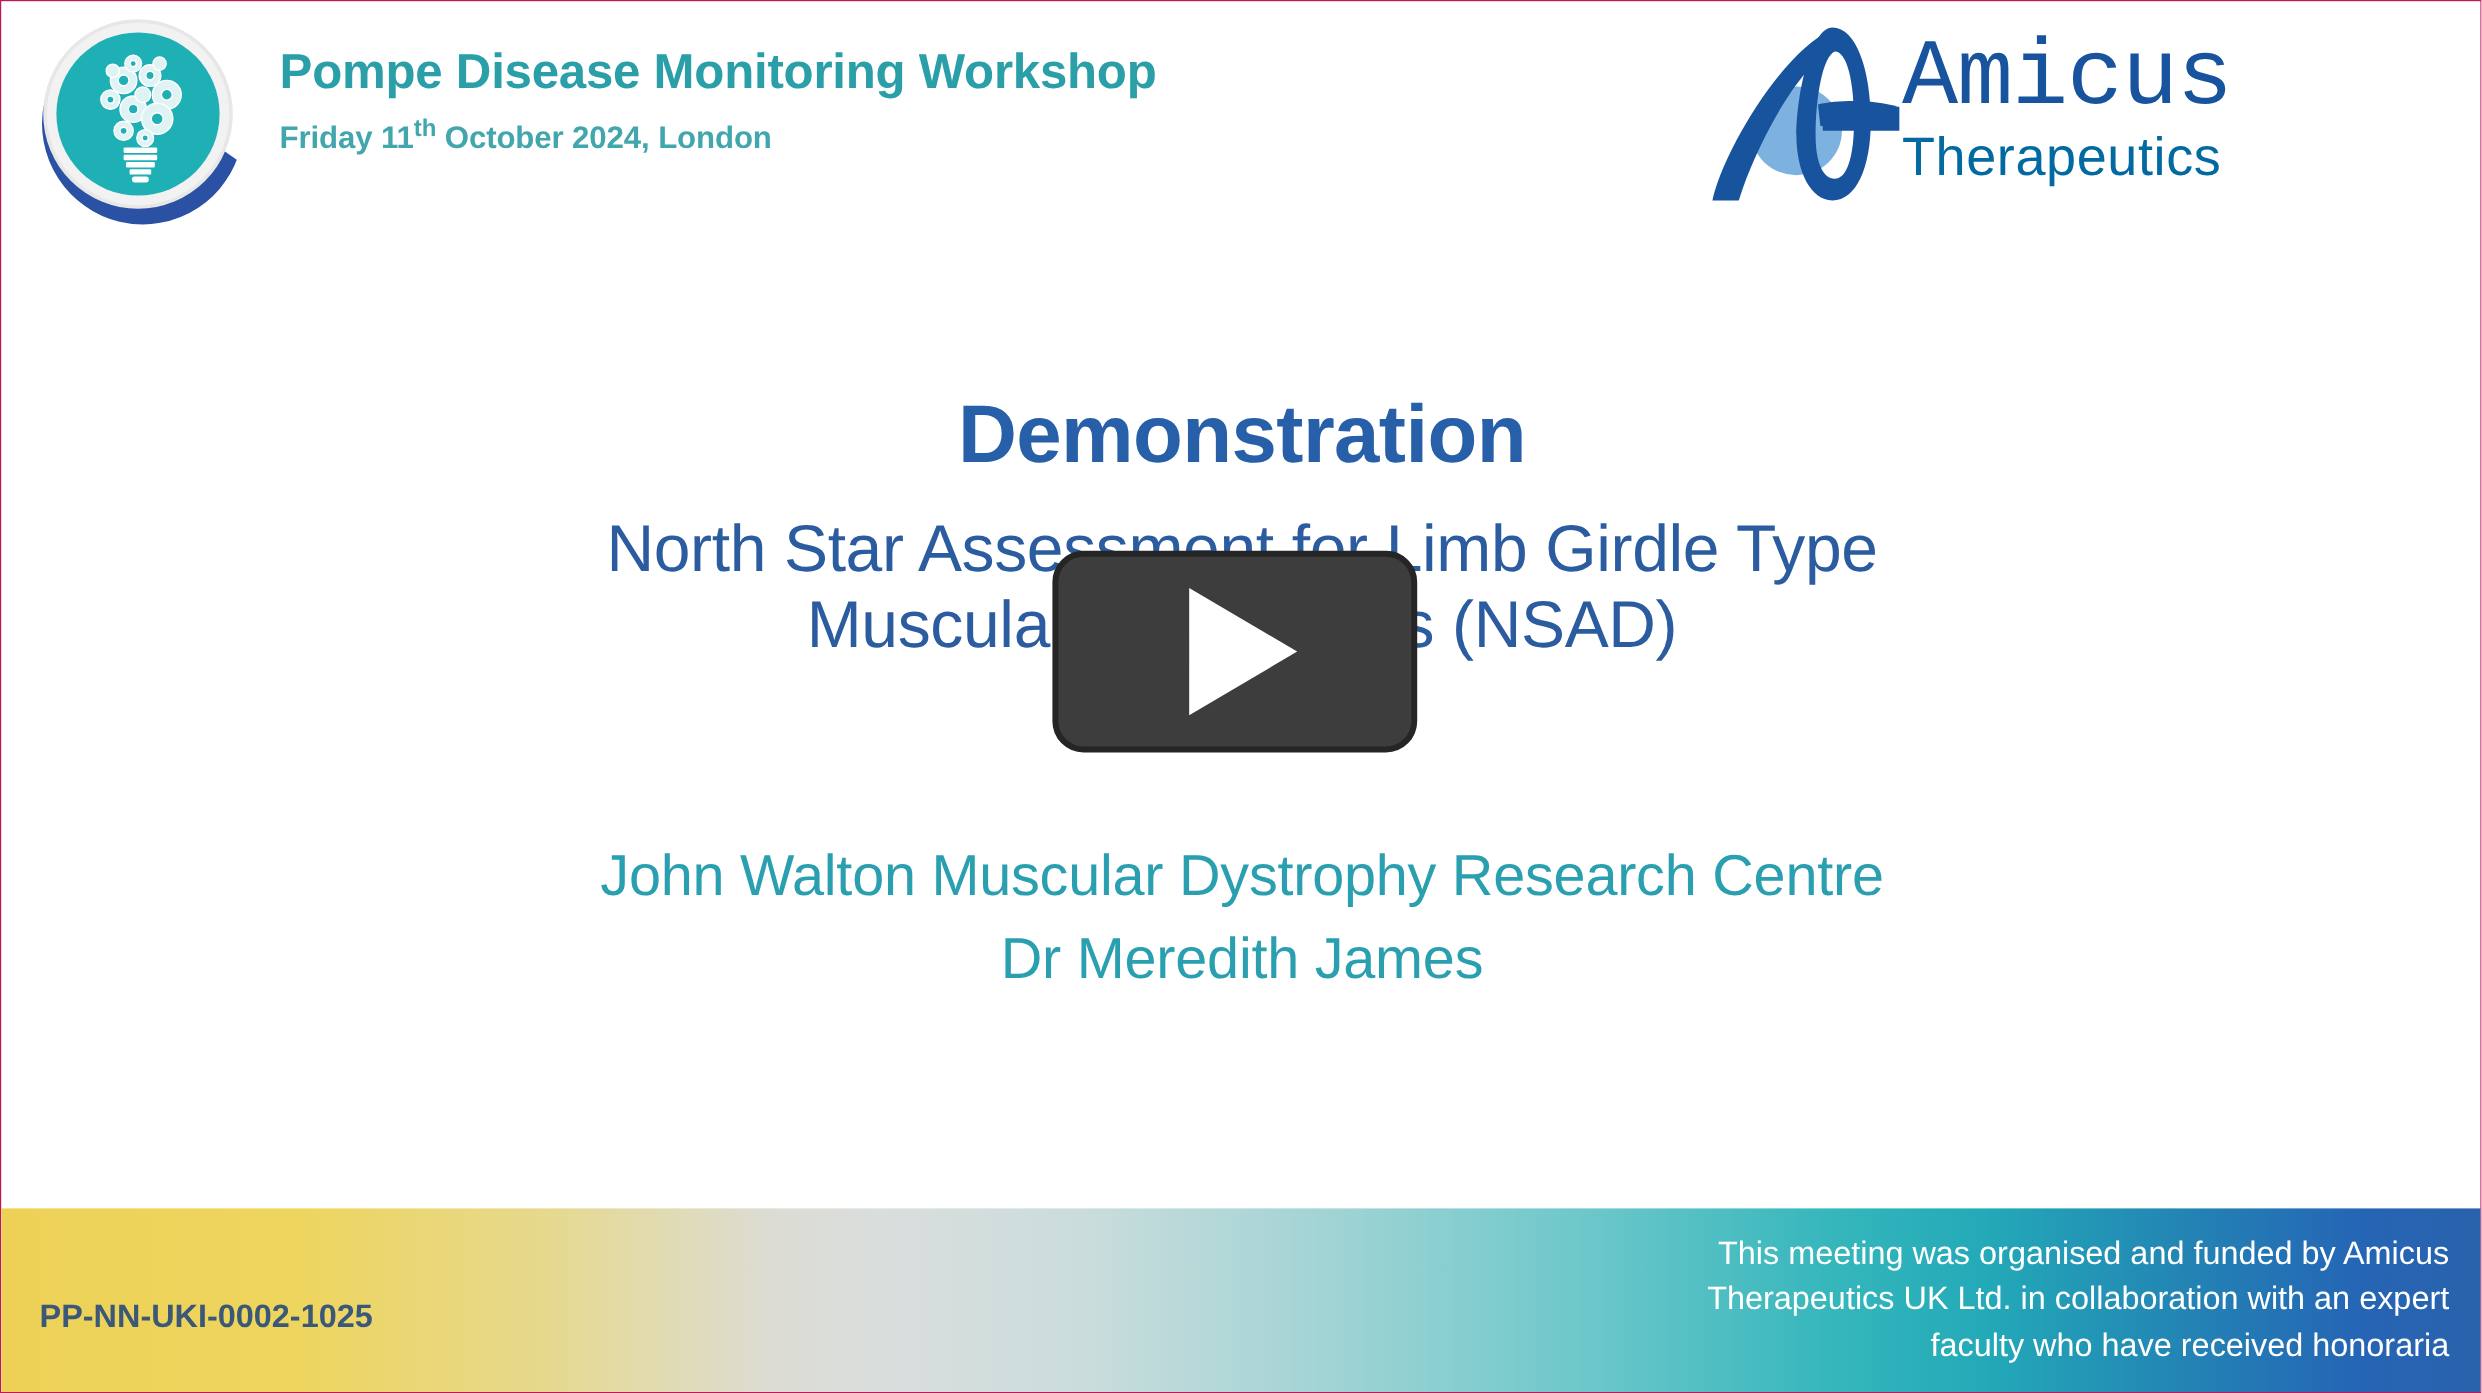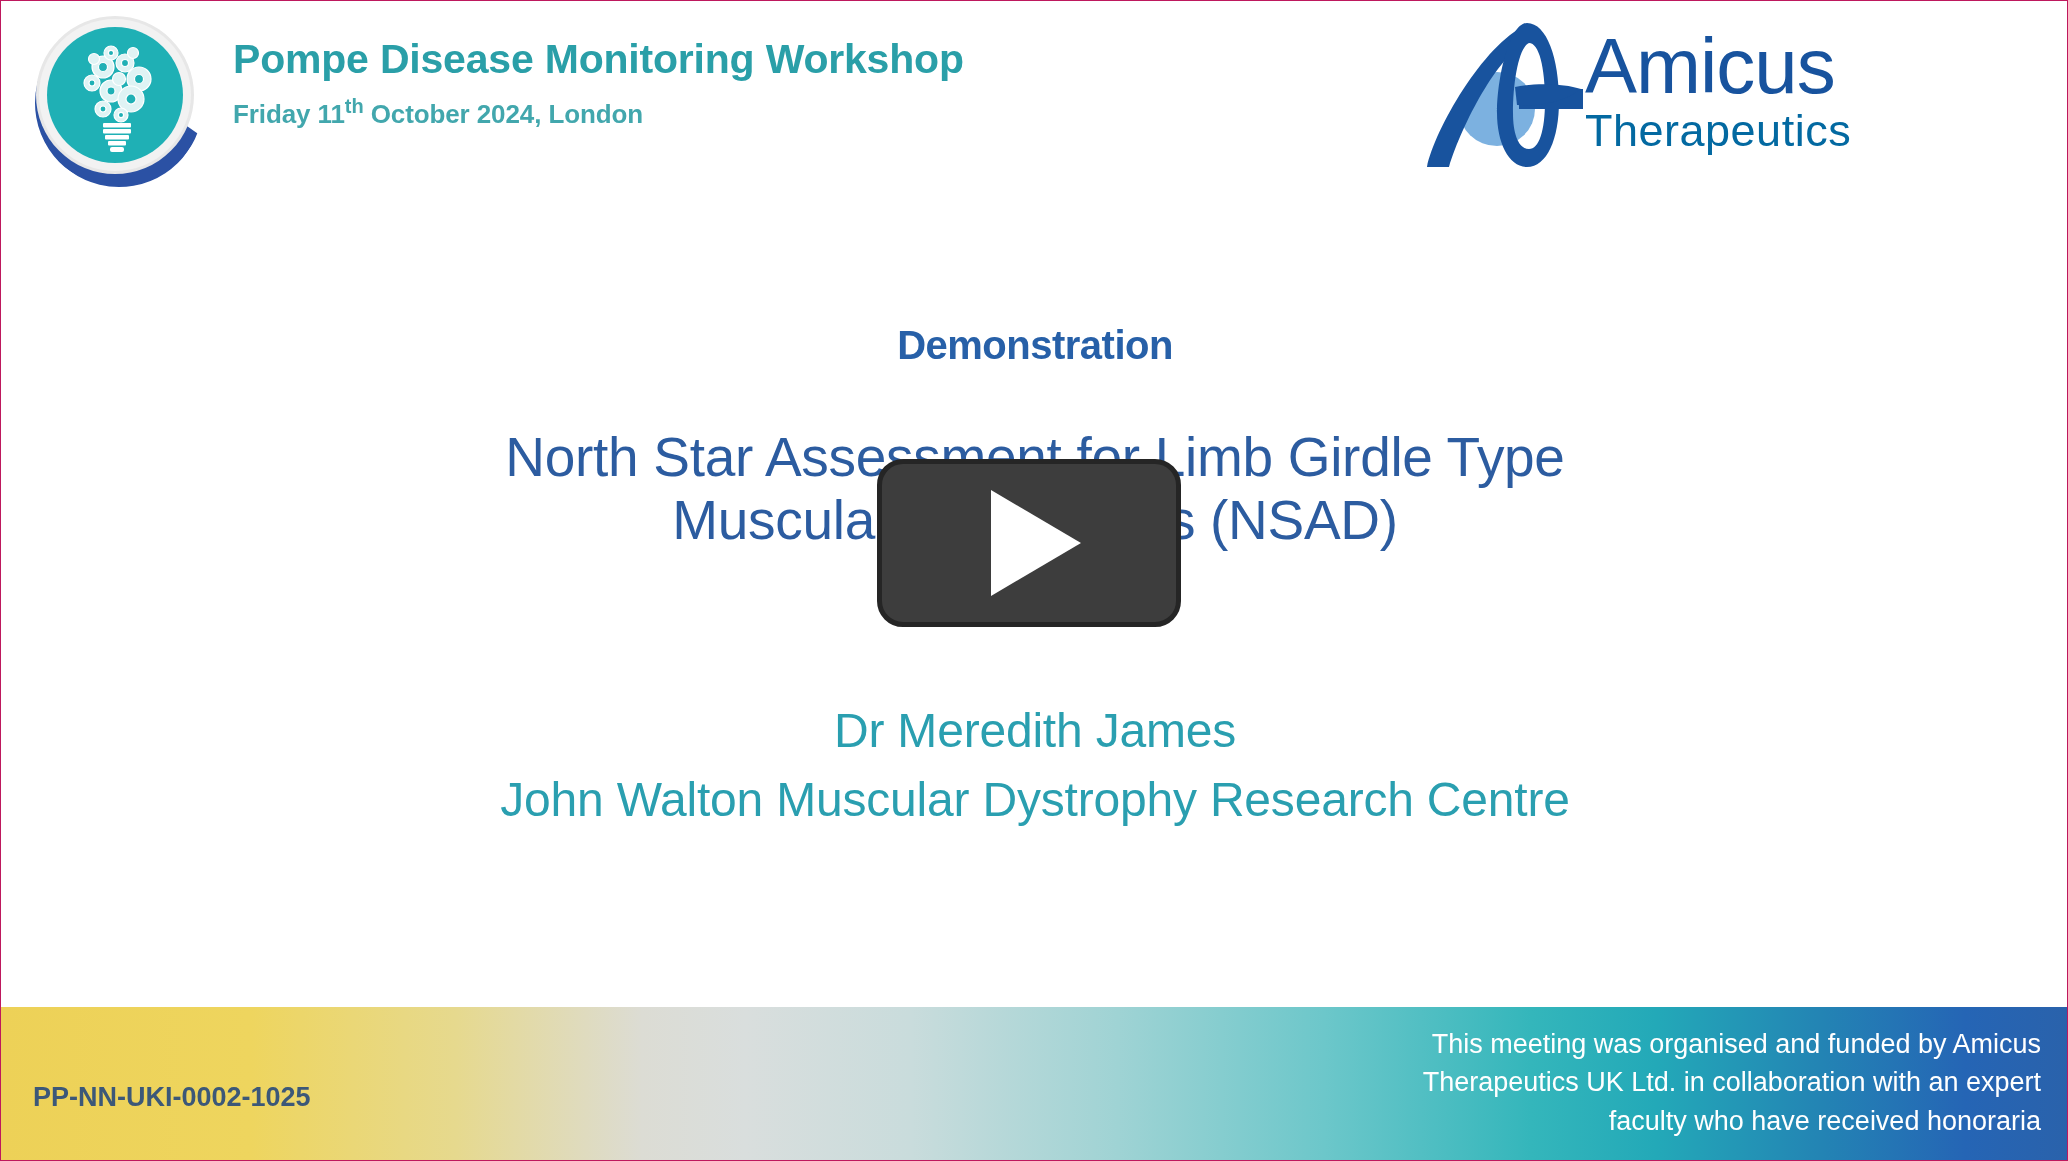--- a/index.html
+++ b/index.html
@@ -119,21 +119,21 @@
     top: 2px;
     width: 160px;
     height: 155px;
   }
   .amicus-words {
     position: absolute;
     left: 162px;
     top: 14px;
   }
   .amicus-name {
-    font-family: Liberation Sans, sans-serif;
+    font-family: Liberation Mono, monospace;
     font-size: 78px;
     line-height: 0.95;
     color: #18539e;
     letter-spacing: -1px;
   }
   .amicus-tag {
     font-family: "Liberation Sans", sans-serif;
     font-size: 45px;
     line-height: 1.05;
     color: #0369a1;
@@ -149,21 +149,21 @@
     width: 2068px;
     height: 790px;
   }
 
   .demo-heading {
     position: absolute;
     top: 112px;
     left: 0;
     width: 2068px;
     text-align: center;
-    font-size: 40px;
+    font-size: 68px;
     font-weight: bold;
     color: #2760a8;
     letter-spacing: -0.5px;
   }
 
   .talk-title {
     position: absolute;
     top: 215px;
     left: 50%;
     transform: translateX(-50%);
@@ -325,22 +325,22 @@
     </div>
   </div>
 
   <div class="body-area">
 
     <div class="demo-heading">Demonstration</div>
 
     <div class="talk-title">North Star Assessment for Limb Girdle Type Muscular Dystrophies (NSAD)</div>
 
     <div class="speaker-block">
+      <div>John Walton Muscular Dystrophy Research Centre</div>
       <div>Dr Meredith James</div>
-      <div>John Walton Muscular Dystrophy Research Centre</div>
     </div>
   </div>
 
   <div class="play-button" title="Play video">
     <div class="play-triangle"></div>
   </div>
 
   <div class="footer">
     <div class="footer-code">
       <div>PP-NN-UKI-0002-1025</div>

